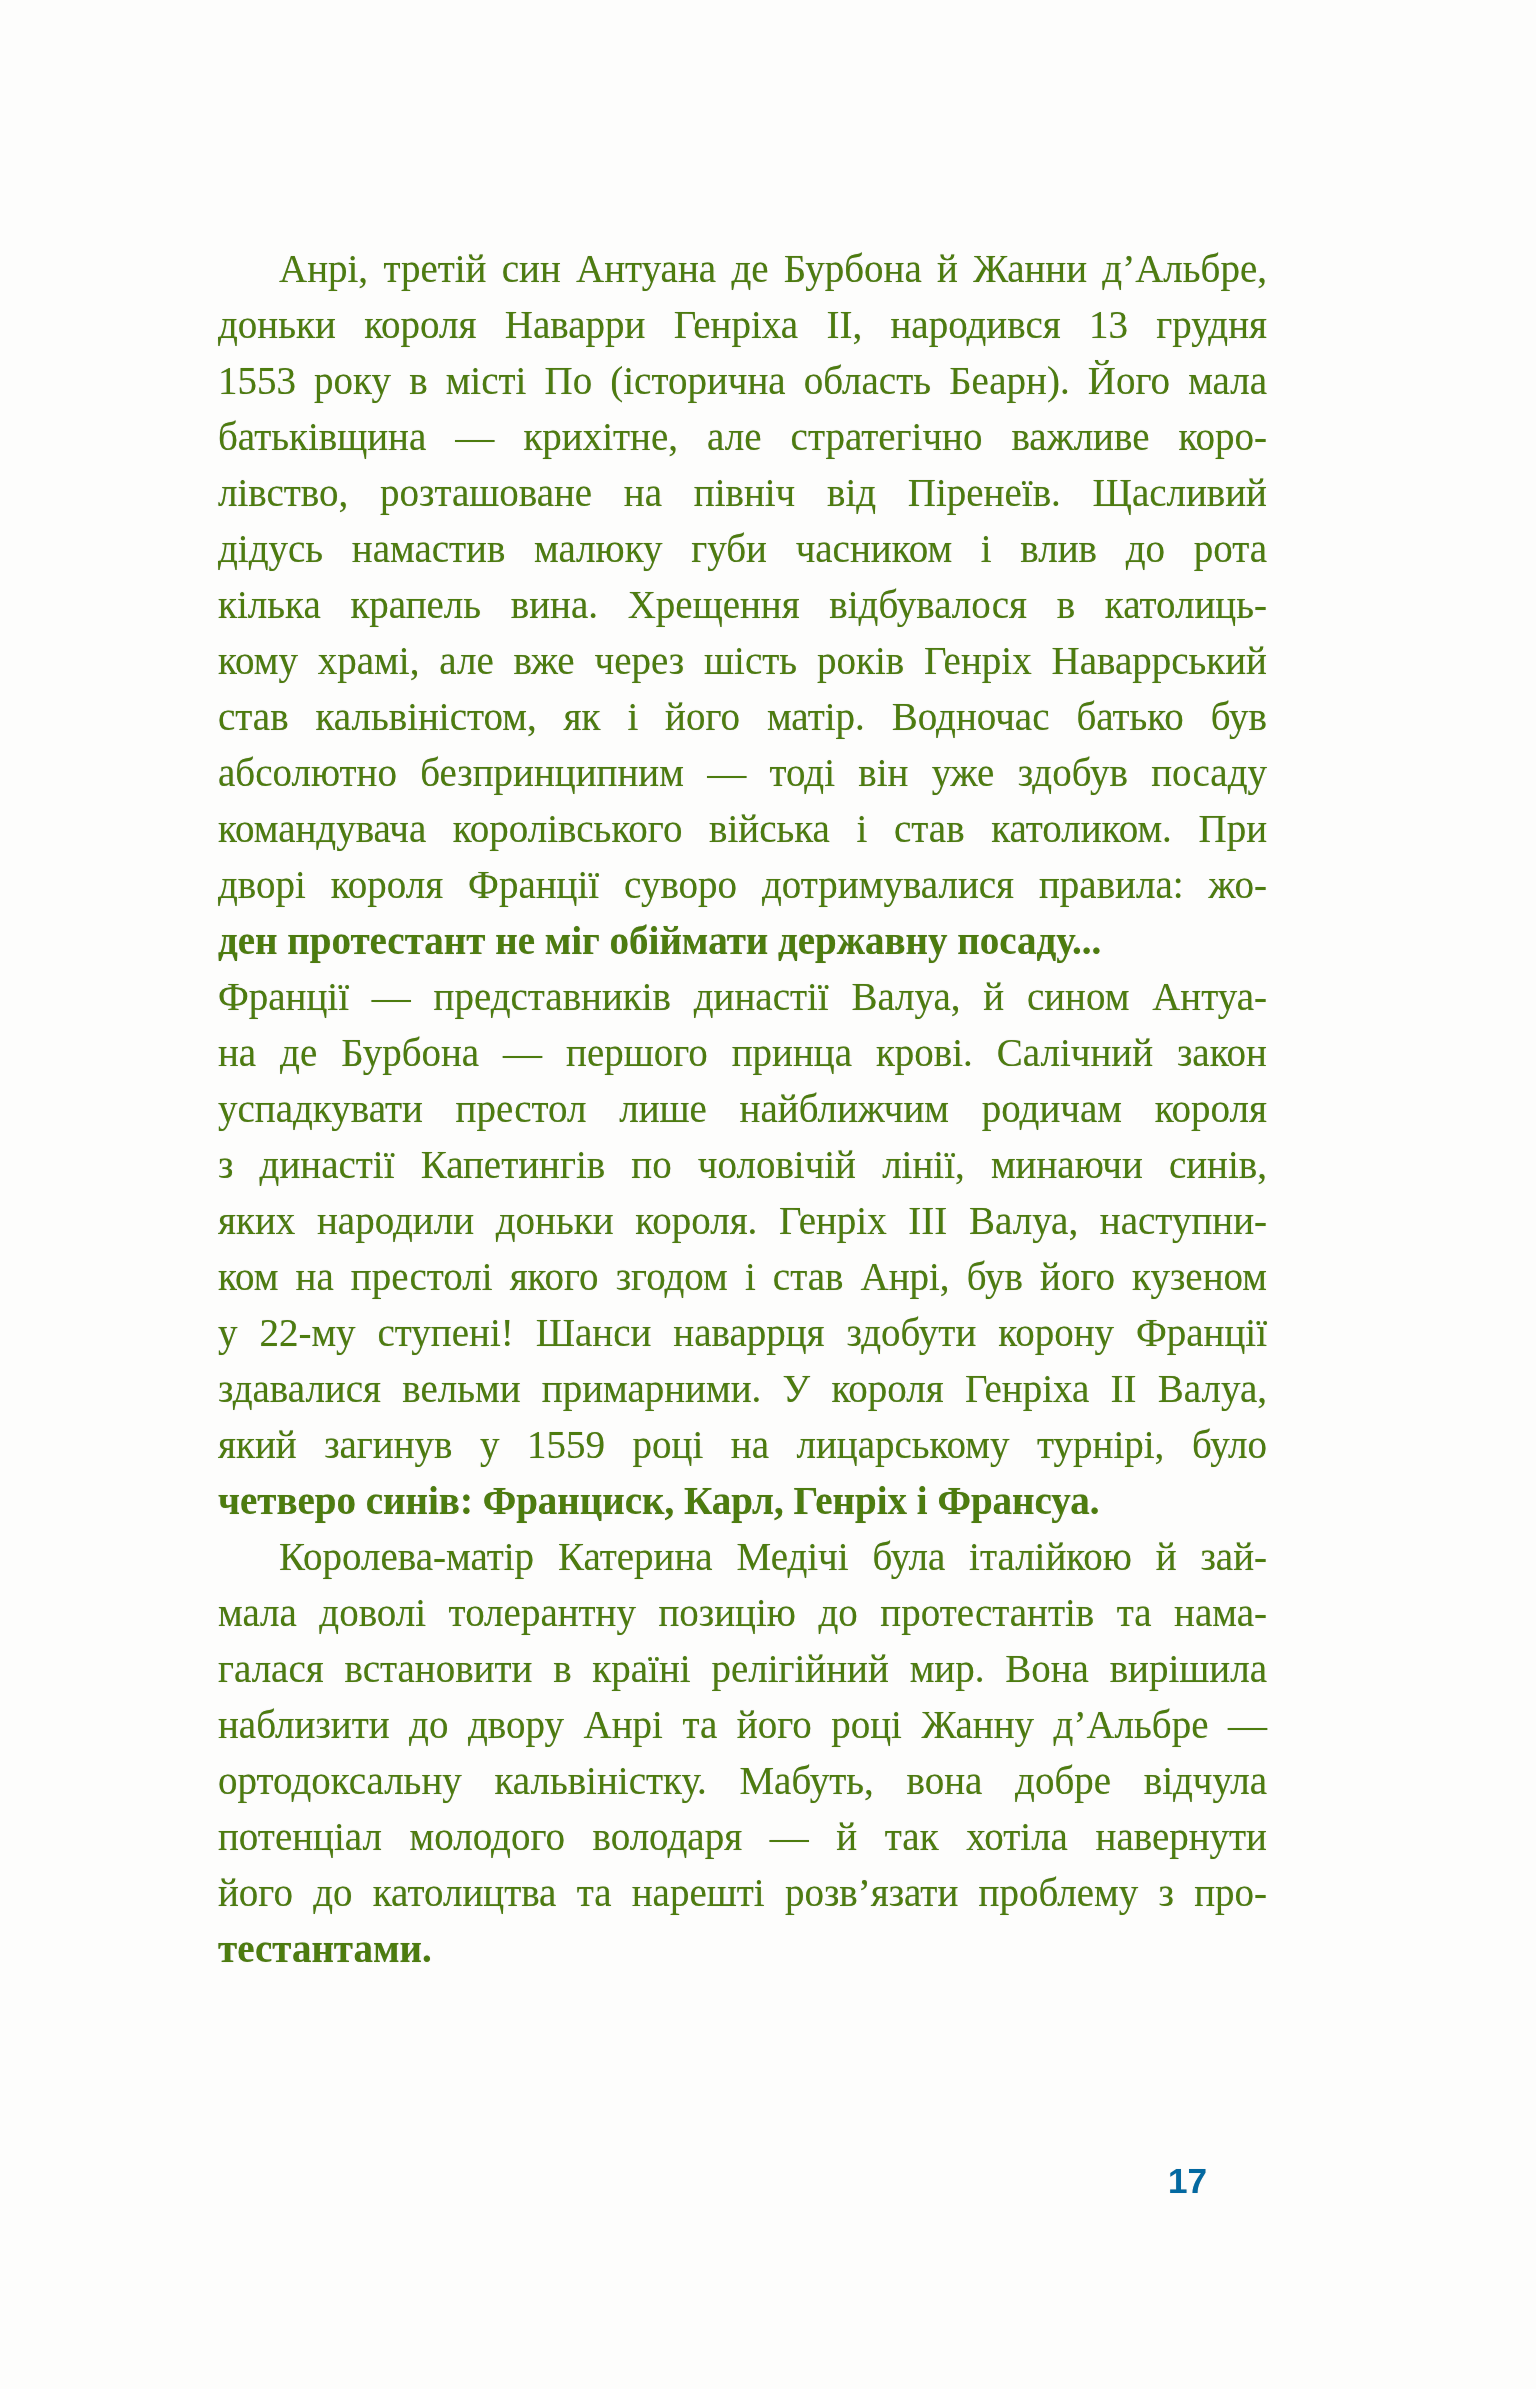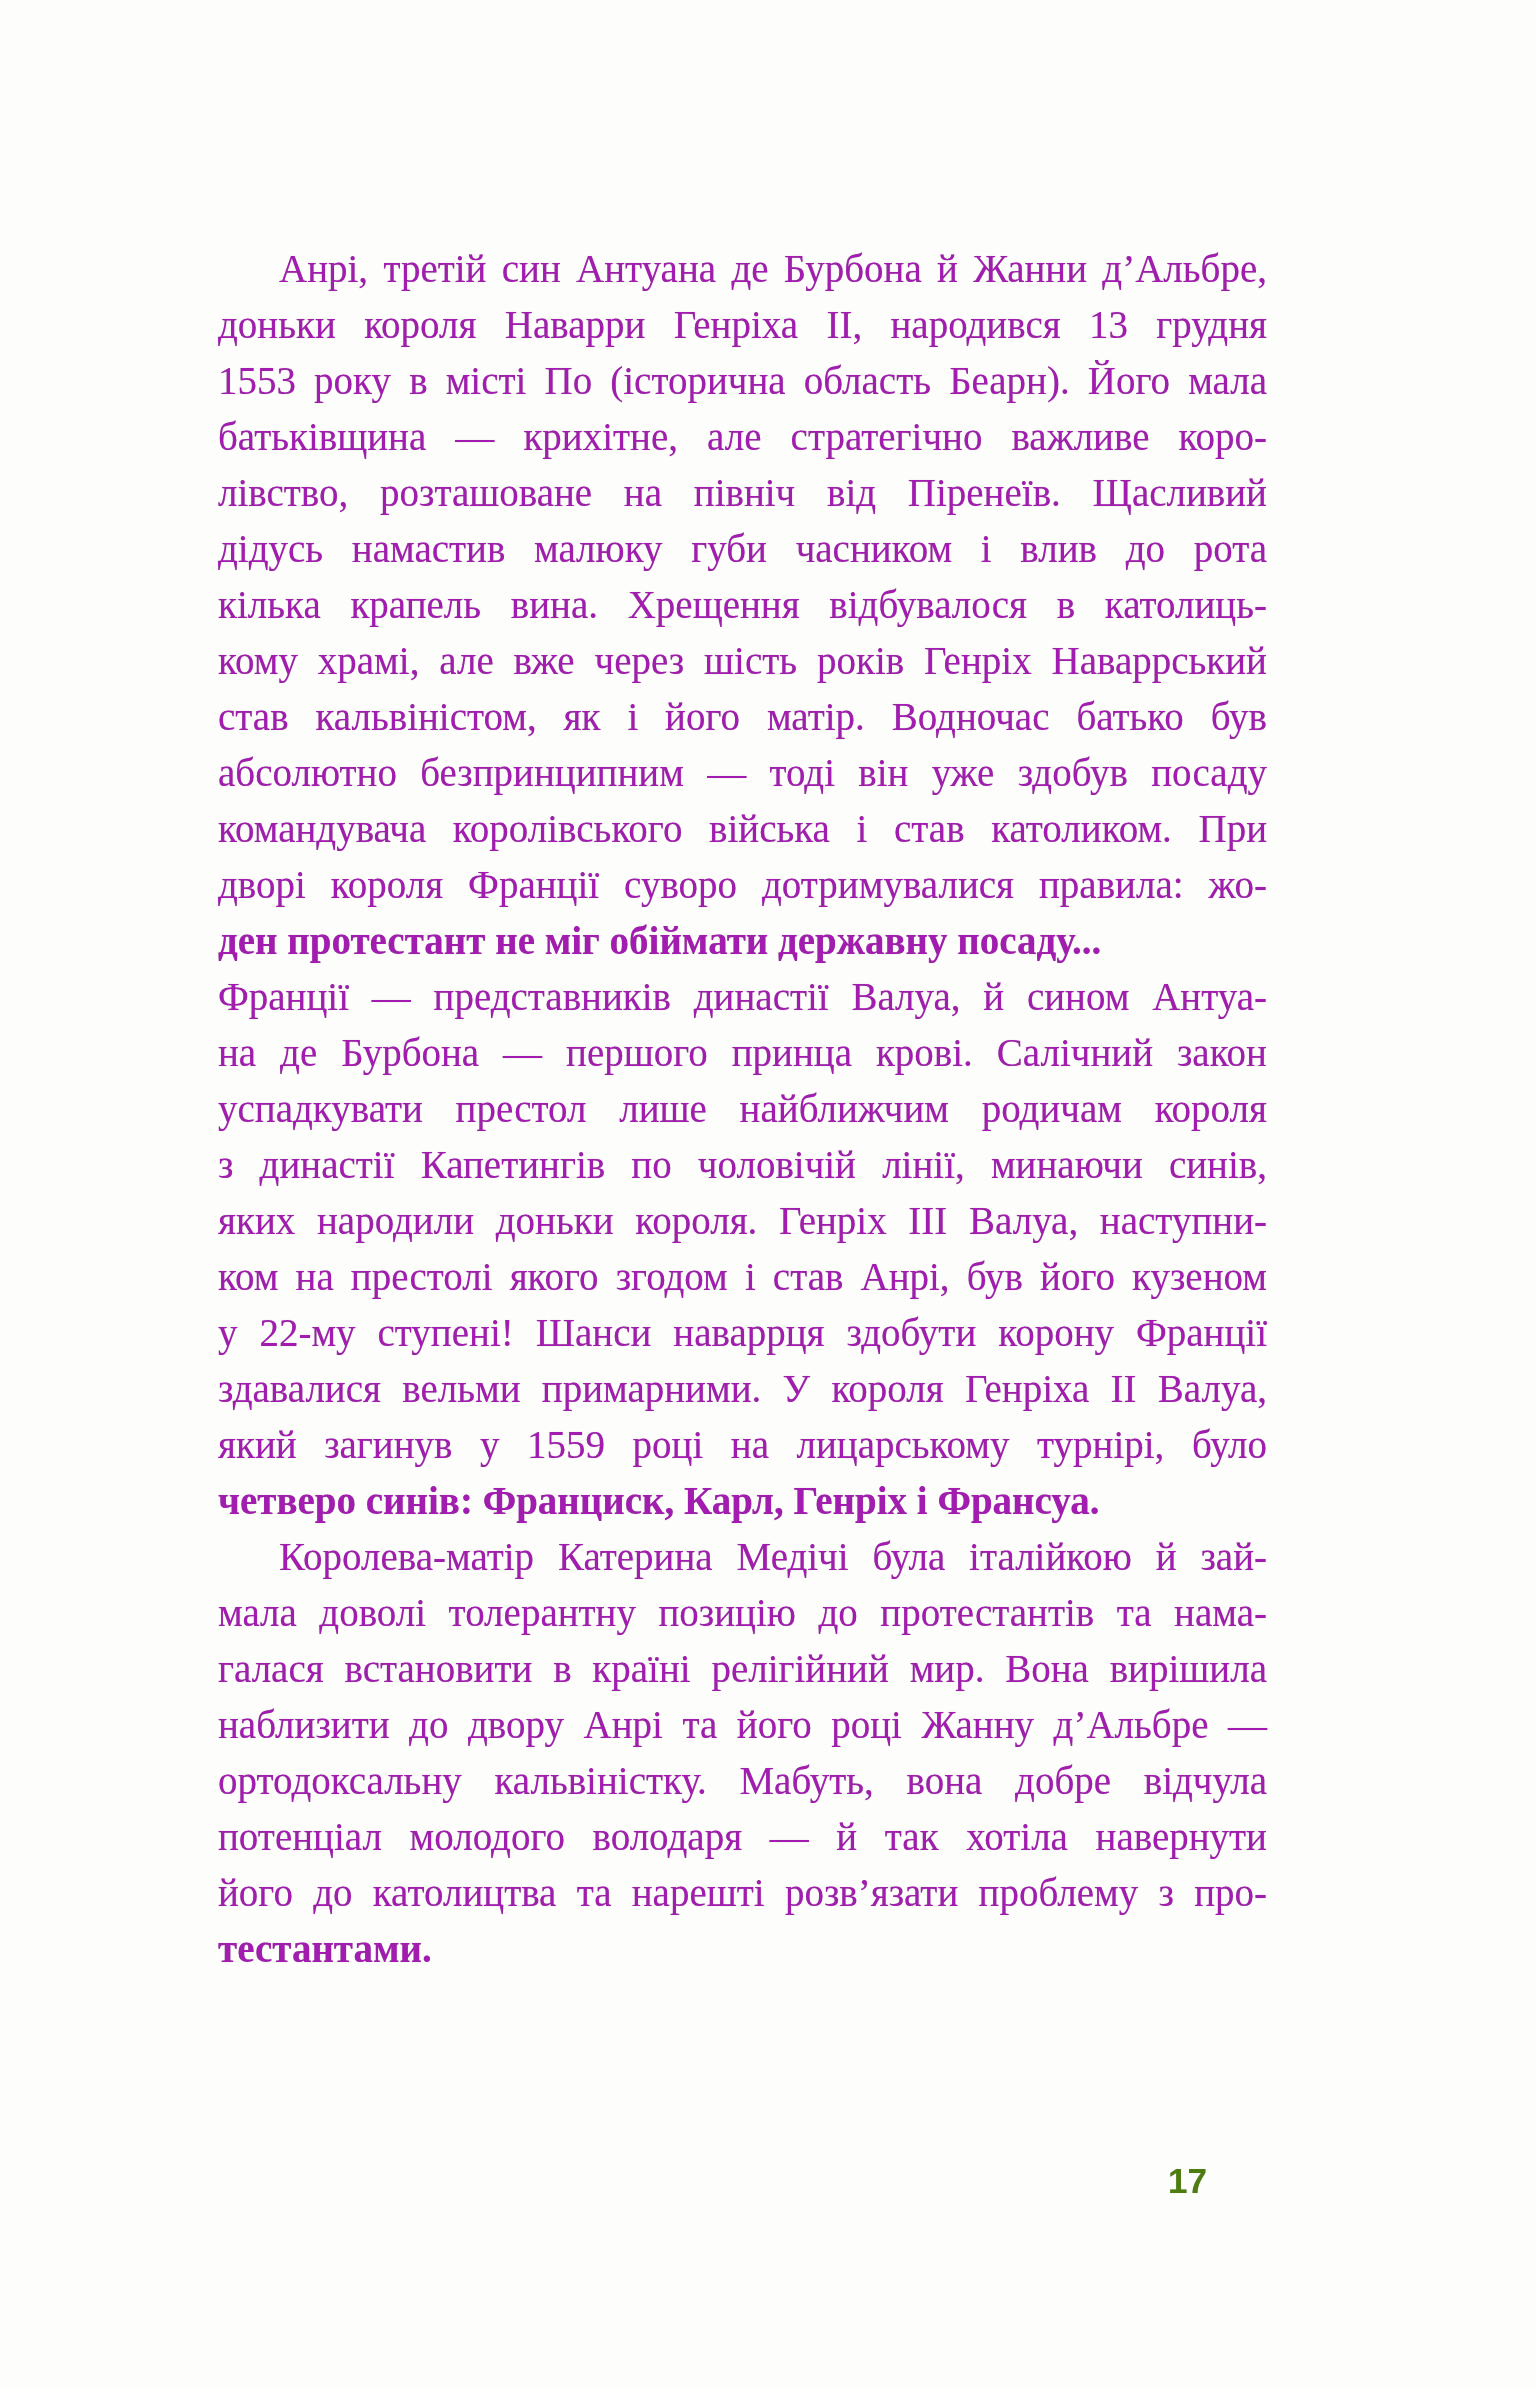--- a/index.html
+++ b/index.html
@@ -15,21 +15,21 @@
     overflow: hidden;
     font-family: "Liberation Serif", "DejaVu Serif", serif;
   }
   .text-block {
     position: absolute;
     left: 218px;
     top: 241px;
     width: 1049px;
     font-size: 39px;
     line-height: 56px;
-    color: #a21caf;
+    color: #4d7c0f;
     text-shadow: 0 0 0.8px rgba(35,35,35,0.38);
   }
   .para { margin: 0; padding: 0; }
   .line {
     text-align: justify;
     text-align-last: justify;
   }
   .line.first {
     text-indent: 61px;
   }
@@ -38,21 +38,21 @@
     text-align-last: left;
     font-weight: bold;
   }
   .folio {
     position: absolute;
     left: 1168px;
     top: 2161px;
     font-family: "Liberation Sans", "DejaVu Sans", sans-serif;
     font-size: 35px;
     font-weight: 600;
-    color: #4d7c0f;
+    color: #0369a1;
     text-shadow: 0 0 0.8px rgba(43,43,43,0.35);
   }
 </style>
 </head>
 <body>
 
 <div class="page">
   <main class="text-block" id="text-block">
       <div class="para">
         <div class="line first">Анрі, третій син Антуана де Бурбона й Жанни д’Альбре,</div>

